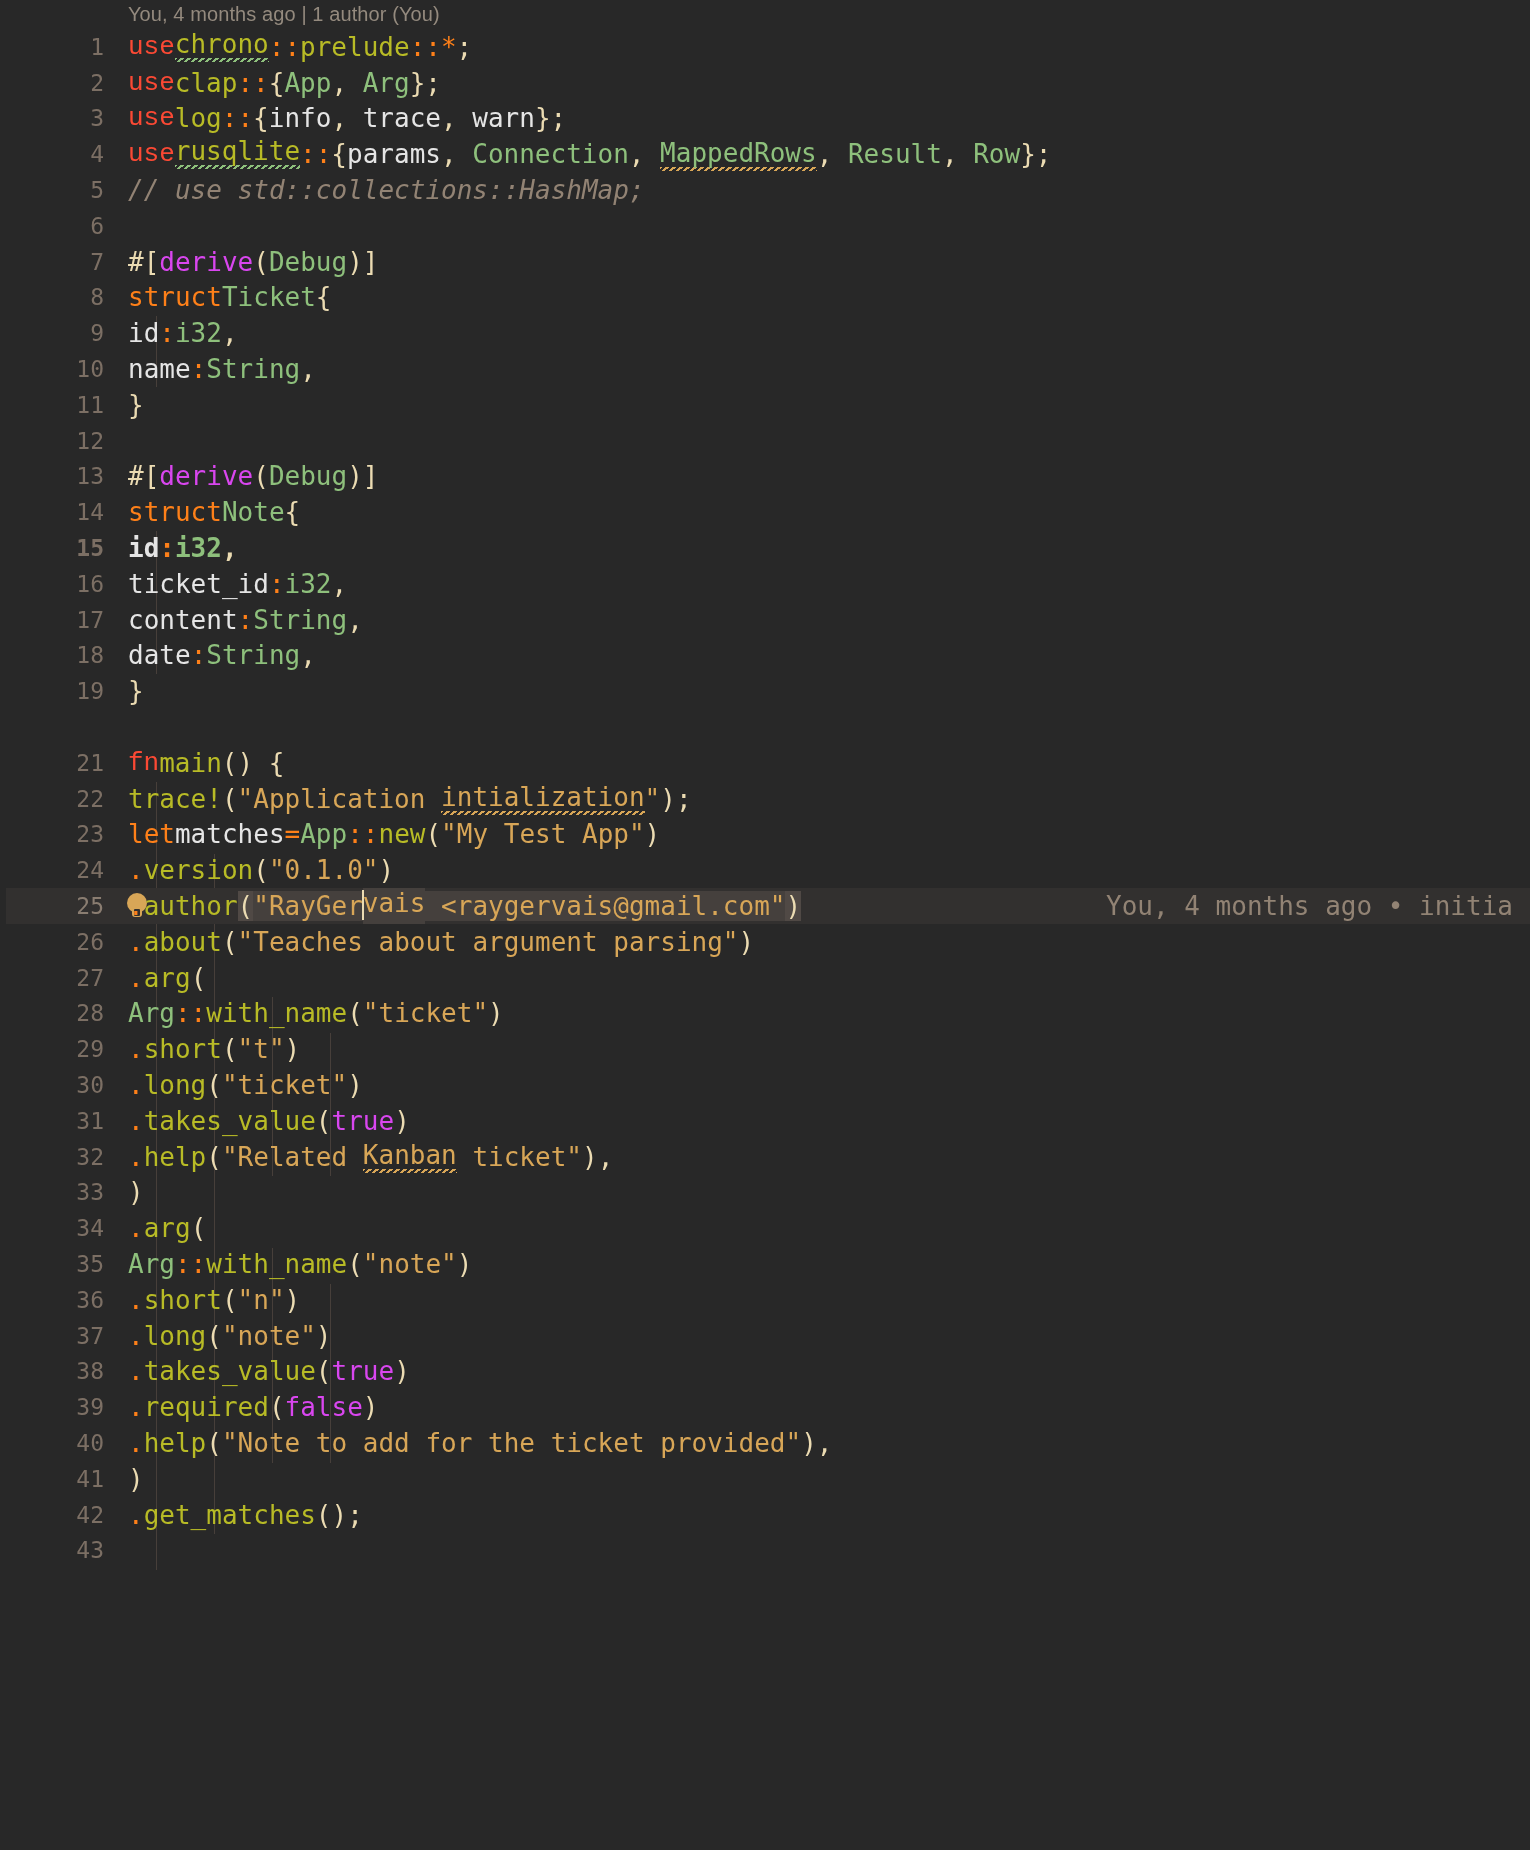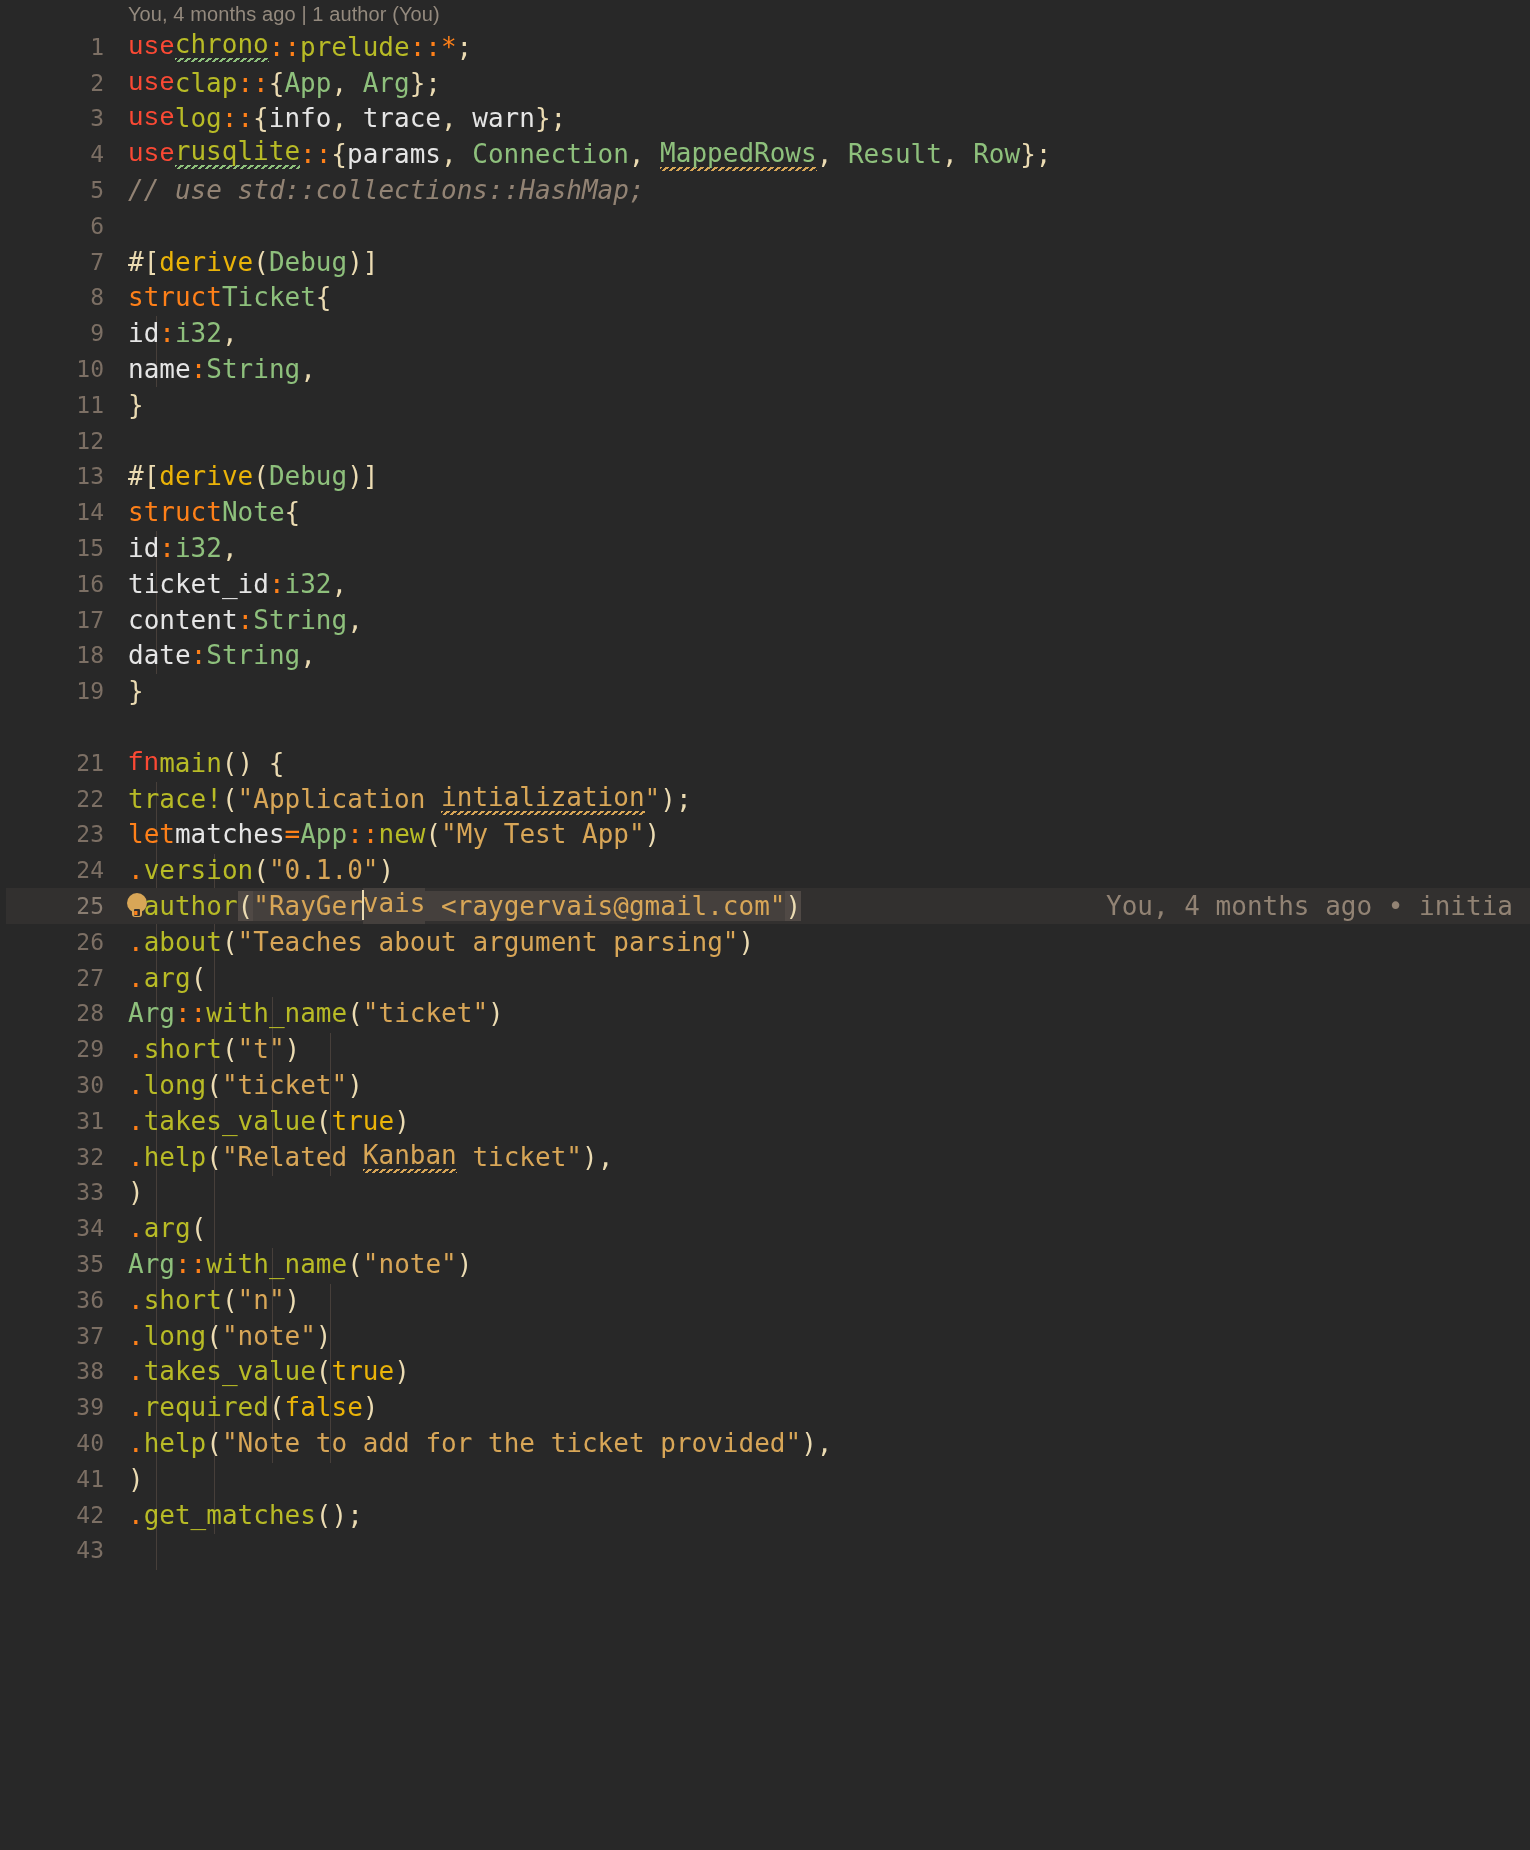--- a/index.html
+++ b/index.html
@@ -142,21 +142,21 @@
   
   .kw       { color: #fb4934; font-family: Liberation Mono, monospace; }   
   .kw2      { color: #fe8019; }   
   .mod      { color: #b8bb26; }   
   .punc     { color: #ebdbb2; }   
   .op       { color: #fe8019; }   
   .type     { color: #8ec07c; }   
   .ident    { color: #e5e5e5; }   
   .str      { color: #d8a657; }   
   .comment  { color: #928374; font-style: italic; }
-  .attr     { color: #eab308; }   
+  .attr     { color: #d946ef; }   
   .macroname{ color: #b8bb26; }
 
   
   .sq-green {
     border-bottom: 3px solid transparent;
     background-image:
       repeating-linear-gradient(135deg,
         #8ec07c 0 2px, transparent 2px 4px);
     background-repeat: repeat-x;
     background-size: 7px 4px;
@@ -296,21 +296,21 @@
     <div class="line" style="top:429.6px;position:absolute;width:1530px;">
       <span class="lineno">13</span>
       <span class="code-text"><span class="punc">#[</span><span class="attr">derive</span><span class="punc">(</span><span class="type">Debug</span><span class="punc">)]</span></span>
     </div>
 
     <div class="line" style="top:465.4px;position:absolute;width:1530px;">
       <span class="lineno">14</span>
       <span class="code-text"><span class="kw2">struct</span> <span class="type">Note</span> <span class="punc">{</span></span>
     </div>
 
-    <div class="line" style="top:501.2px;position:absolute;width:1506px;">
+    <div class="line" style="top:501.2px;position:absolute;width:1506px;font-weight:bold;">
       <span class="lineno">15</span>
       <span class="code-text">    <span class="ident">id</span><span class="op">:</span> <span class="type">i32</span><span class="punc">,</span></span>
     </div>
 
     <div class="line" style="top:537px;position:absolute;width:1530px;">
       <span class="lineno">16</span>
       <span class="code-text">    <span class="ident">ticket_id</span><span class="op">:</span> <span class="type">i32</span><span class="punc">,</span></span>
     </div>
 
     <div class="line" style="top:572.8px;position:absolute;width:1530px;padding-left:44px;">

